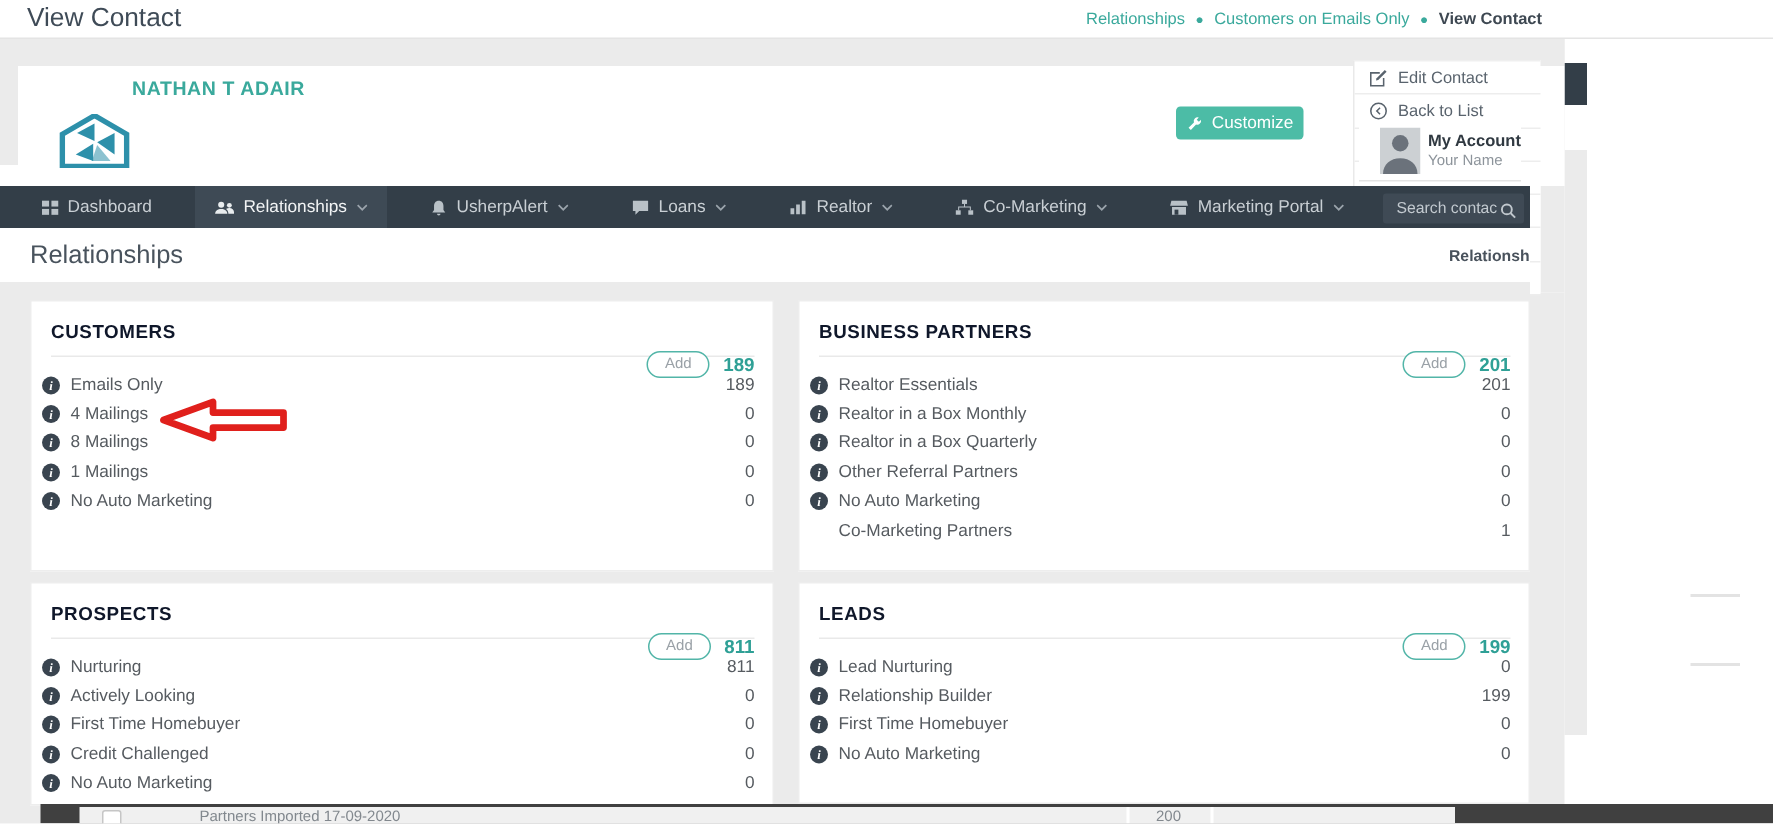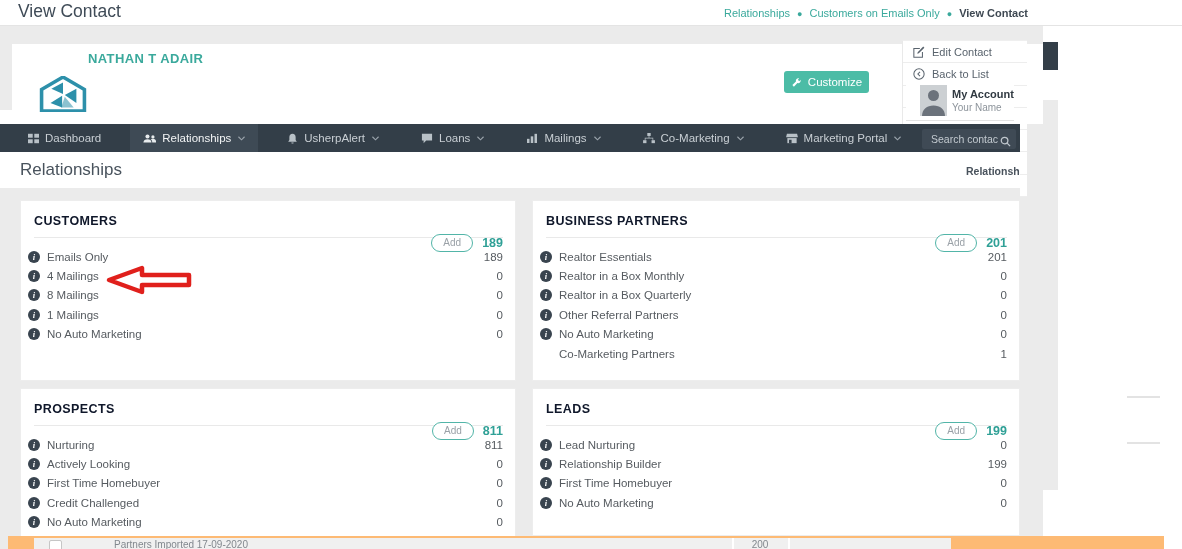--- a/index.html
+++ b/index.html
@@ -89,21 +89,21 @@
   .card-rows { padding:9px 12px 0 7px; }
   .crow { display:flex; align-items:center; height:19.4px; font-size:11.5px; color:#565b60; }
   .info-dot { width:12px; height:12px; border-radius:50%; background:#39444f; color:#fff;
               font-size:8.5px; font-weight:bold; text-align:center; line-height:12.5px; flex:none;
               font-family:"Liberation Serif",serif; font-style:italic; cursor:pointer; }
   .info-spacer { width:12px; flex:none; }
   .crow .rlabel { margin-left:7px; }
   .crow .rvalue { margin-left:auto; }
 
   
-  .bottom-strip { position:absolute; left:8px; top:536px; width:1156px; height:13px; background:#fdba74; z-index:12; }
+  .bottom-strip { position:absolute; left:27px; top:536px; width:1156px; height:13px; background:#404040; z-index:12; }
   .bottom-row { position:absolute; left:26px; top:2px; width:917px; height:11px; background:#f0f0f0; }
   .bottom-row .chk { position:absolute; left:15px; top:2px; width:13px; height:12px; background:#fff;
                      border:1px solid #c6c6c6; border-radius:2px; }
   .bottom-row .brlabel { position:absolute; left:80px; top:1px; font-size:10px; color:#82888e; white-space:nowrap; }
   .bottom-row .vsep { position:absolute; top:0; width:2px; height:11px; background:#fff; }
   .bottom-row .brcount { position:absolute; left:698px; top:1px; width:56px; text-align:center;
                          font-size:10px; color:#82888e; }
 
   
   .red-arrow { position:absolute; left:106px; top:265px; z-index:30; }
@@ -245,21 +245,21 @@
         </span>
       </div>
       <div class="nav-item">
         <span class="nicon" style="display: flex;">
           <svg width="12" height="10" viewBox="0 0 14 12" fill="currentColor">
             <rect x="1" y="7" width="3" height="5"></rect>
             <rect x="5.5" y="4" width="3" height="8"></rect>
             <rect x="10" y="1" width="3" height="11"></rect>
           </svg>
         </span>
-        <span>Mailings</span>
+        <span>Realtor</span>
         <span class="caret" style="display: flex;">
           <svg width="7" height="5" viewBox="0 0 8 5">
             <path d="M.5.5 4 4 7.5.5" fill="none" stroke="currentColor" stroke-width="1.3"></path>
           </svg>
         </span>
       </div>
       <div class="nav-item">
         <span class="nicon" style="display: flex;">
           <svg width="12" height="11" viewBox="0 0 14 13" fill="currentColor">
             <rect x="5" y="0" width="4" height="3.5"></rect>

